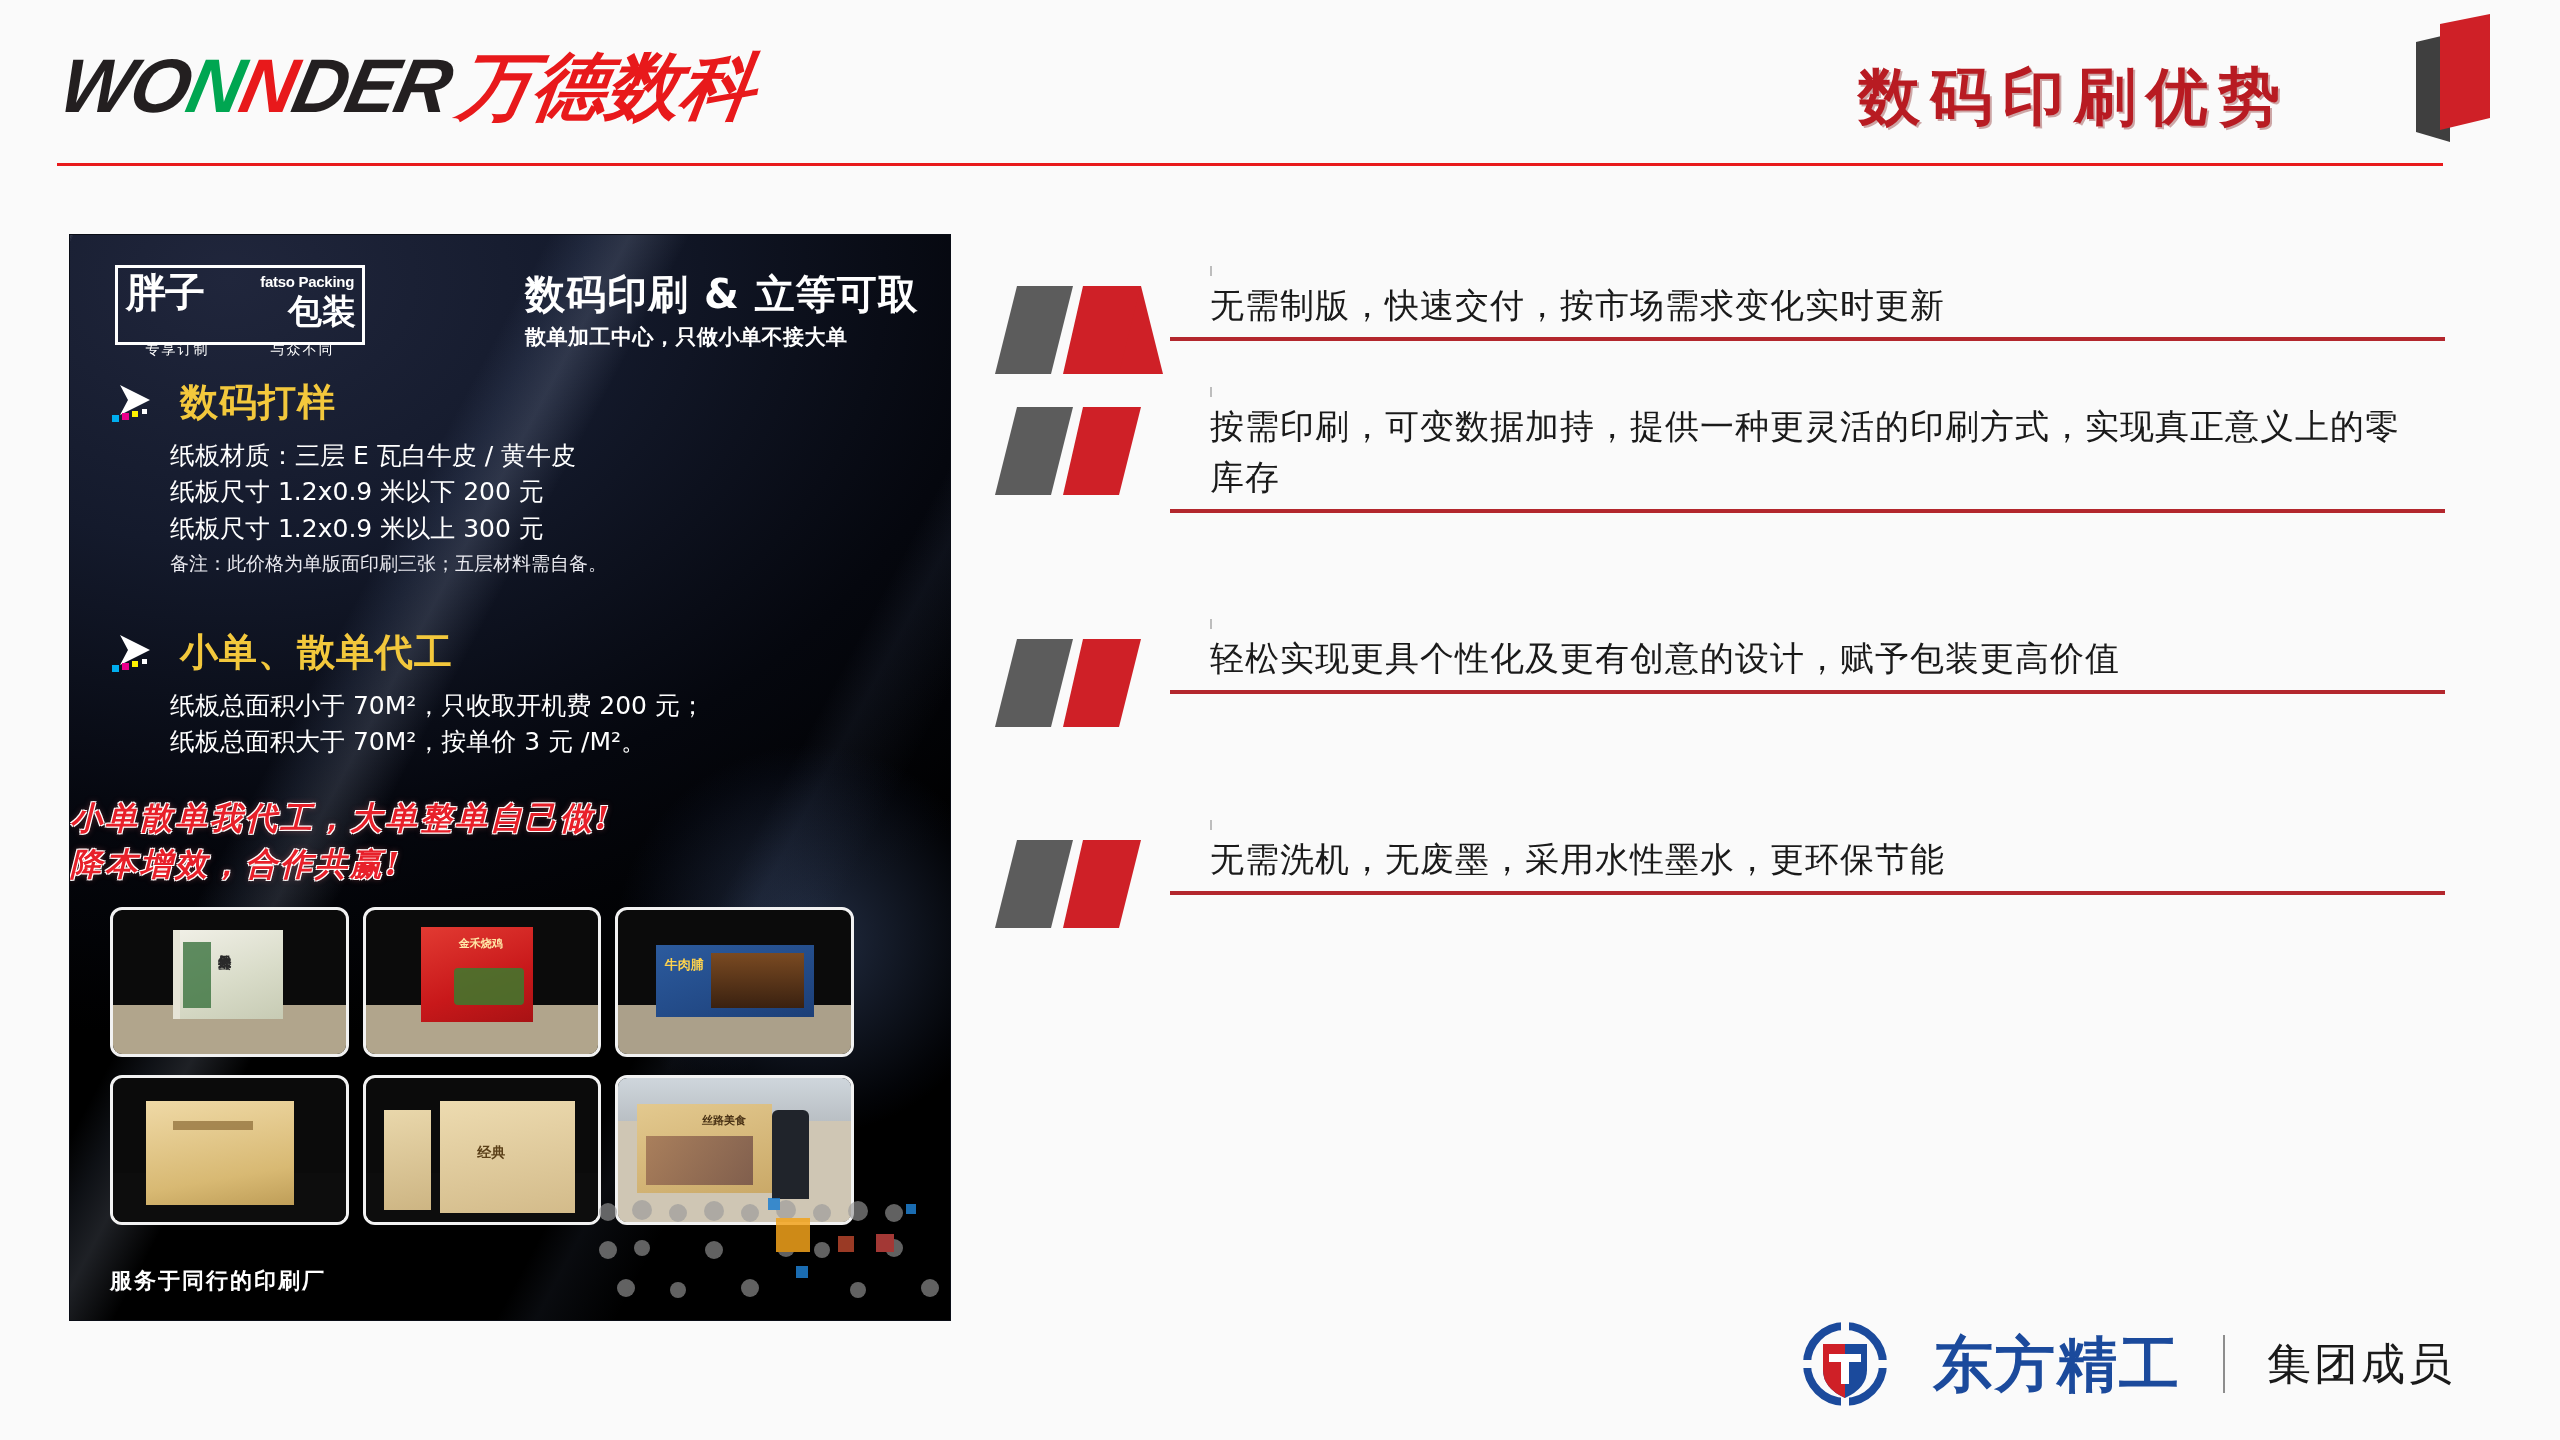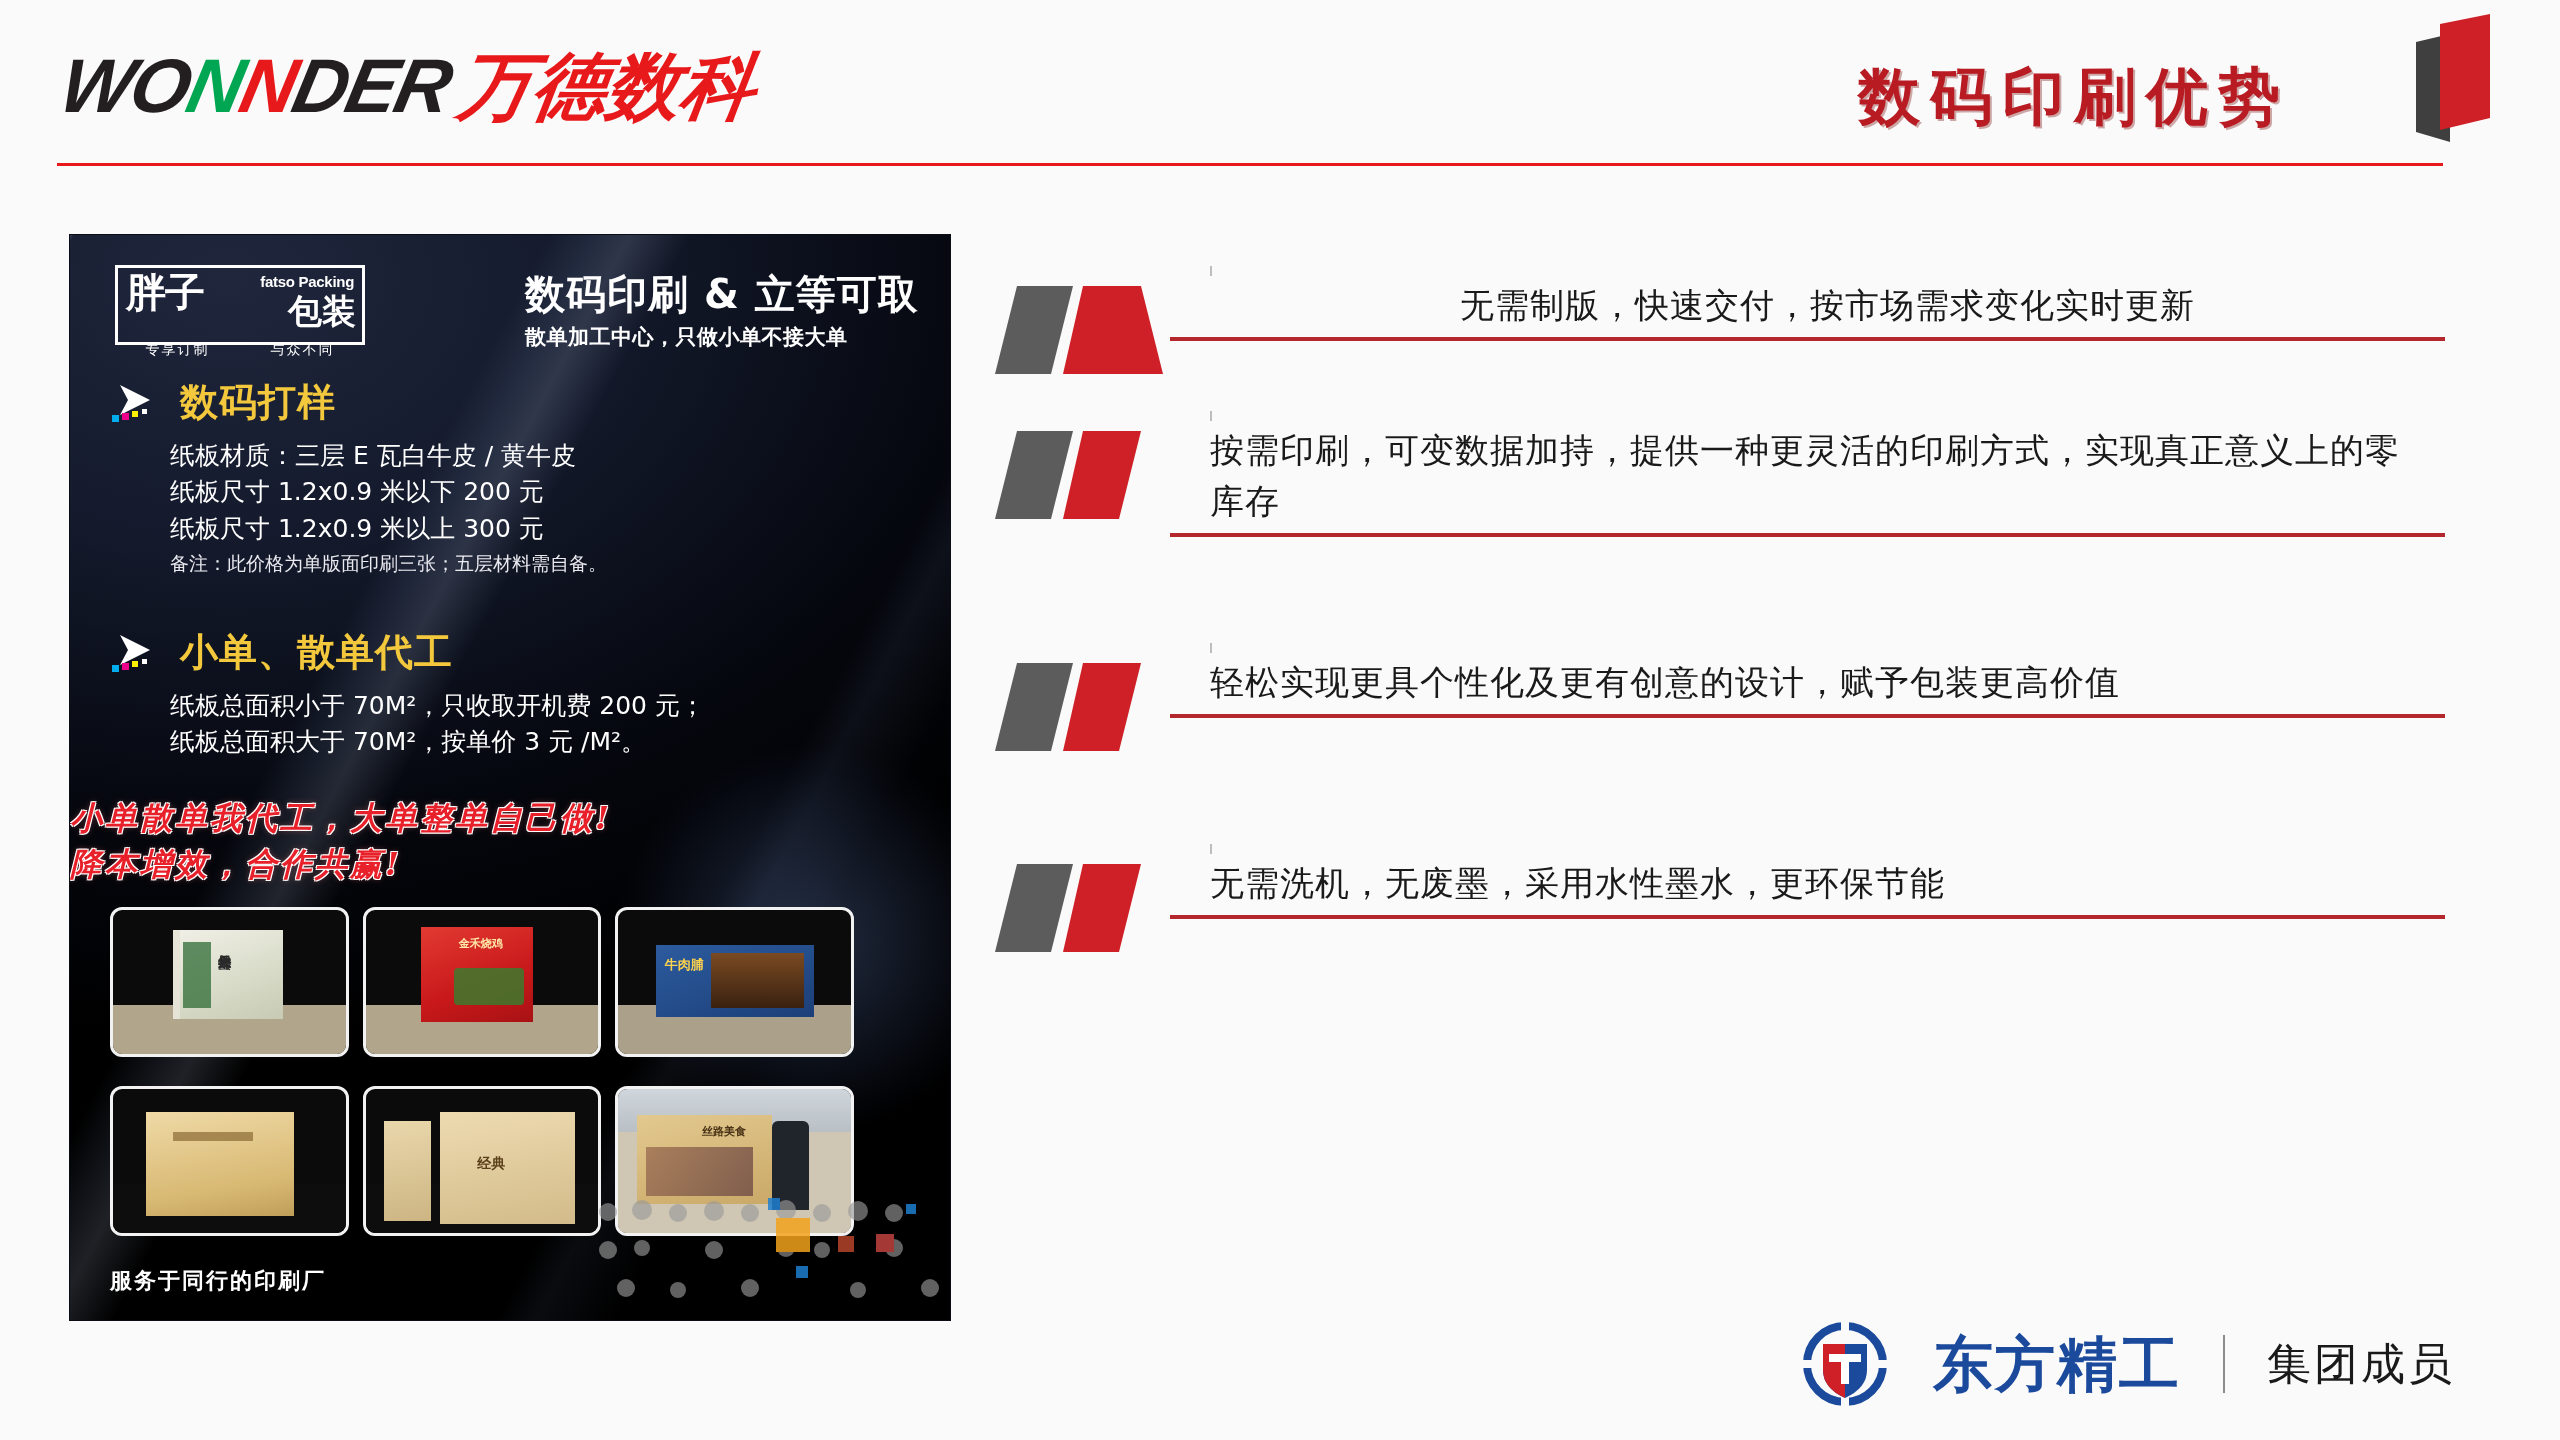--- a/index.html
+++ b/index.html
@@ -117,21 +117,21 @@
     font-family:"DejaVu Serif","Liberation Serif",serif;
   }
   .slogan div{
     color:#e8202a;font-size:32px;font-weight:bold;font-style:italic;line-height:1.45;
     letter-spacing:3px;
     text-shadow:1px 1px 0 #fff,-1px -1px 0 #fff,1px -1px 0 #fff,-1px 1px 0 #fff,0 0 6px rgba(255,120,120,.5);
   }
 
   
   .grid{position:absolute;left:40px;top:672px;width:744px;display:grid;
-        grid-template-columns:repeat(3,1fr);grid-template-rows:repeat(2,150px);gap:29px 14px;}
+        grid-template-columns:repeat(3,1fr);grid-template-rows:repeat(2,150px);gap:18px 14px;}
   .ph{
     position:relative;border:3px solid #f2f2f2;border-radius:12px;overflow:hidden;background:#0b0b0b;
   }
   .ph .floor{position:absolute;left:0;bottom:0;width:100%;height:34%;}
   .ph .box{position:absolute;}
   .ph .cap{
     position:absolute;color:#fff;font-weight:bold;
     font-family:"DejaVu Sans","Liberation Sans",sans-serif;
   }
 
@@ -323,21 +323,21 @@
         <rect x="248" y="46" width="16" height="16" fill="#b5452c"></rect>
         <rect x="286" y="44" width="18" height="18" fill="#c0423f"></rect>
         <rect x="206" y="76" width="12" height="12" fill="#1f7fd0"></rect>
         <rect x="316" y="14" width="10" height="10" fill="#1f7fd0"></rect>
       </g>
     </svg>
   </div>
 
   <div class="bullets">
 
-    <div class="bullet" style="margin-bottom:84px;text-align:center;">
+    <div class="bullet" style="margin-bottom:60px;">
       <svg class="b-mark" viewBox="0 0 175 100">
         <polygon points="22,6 78,6 56,94 0,94" fill="#5c5c5c"></polygon>
         <polygon points="88,6 146,6 168,94 112,94" fill="#cf2027"></polygon>
         <polygon points="88,6 146,6 124,94 68,94" fill="#cf2027"></polygon>
       </svg>
       <div class="b-tick"></div>
       <div class="b-text">无需制版，快速交付，按市场需求变化实时更新</div>
       <div class="b-rule"></div>
     </div>
 

